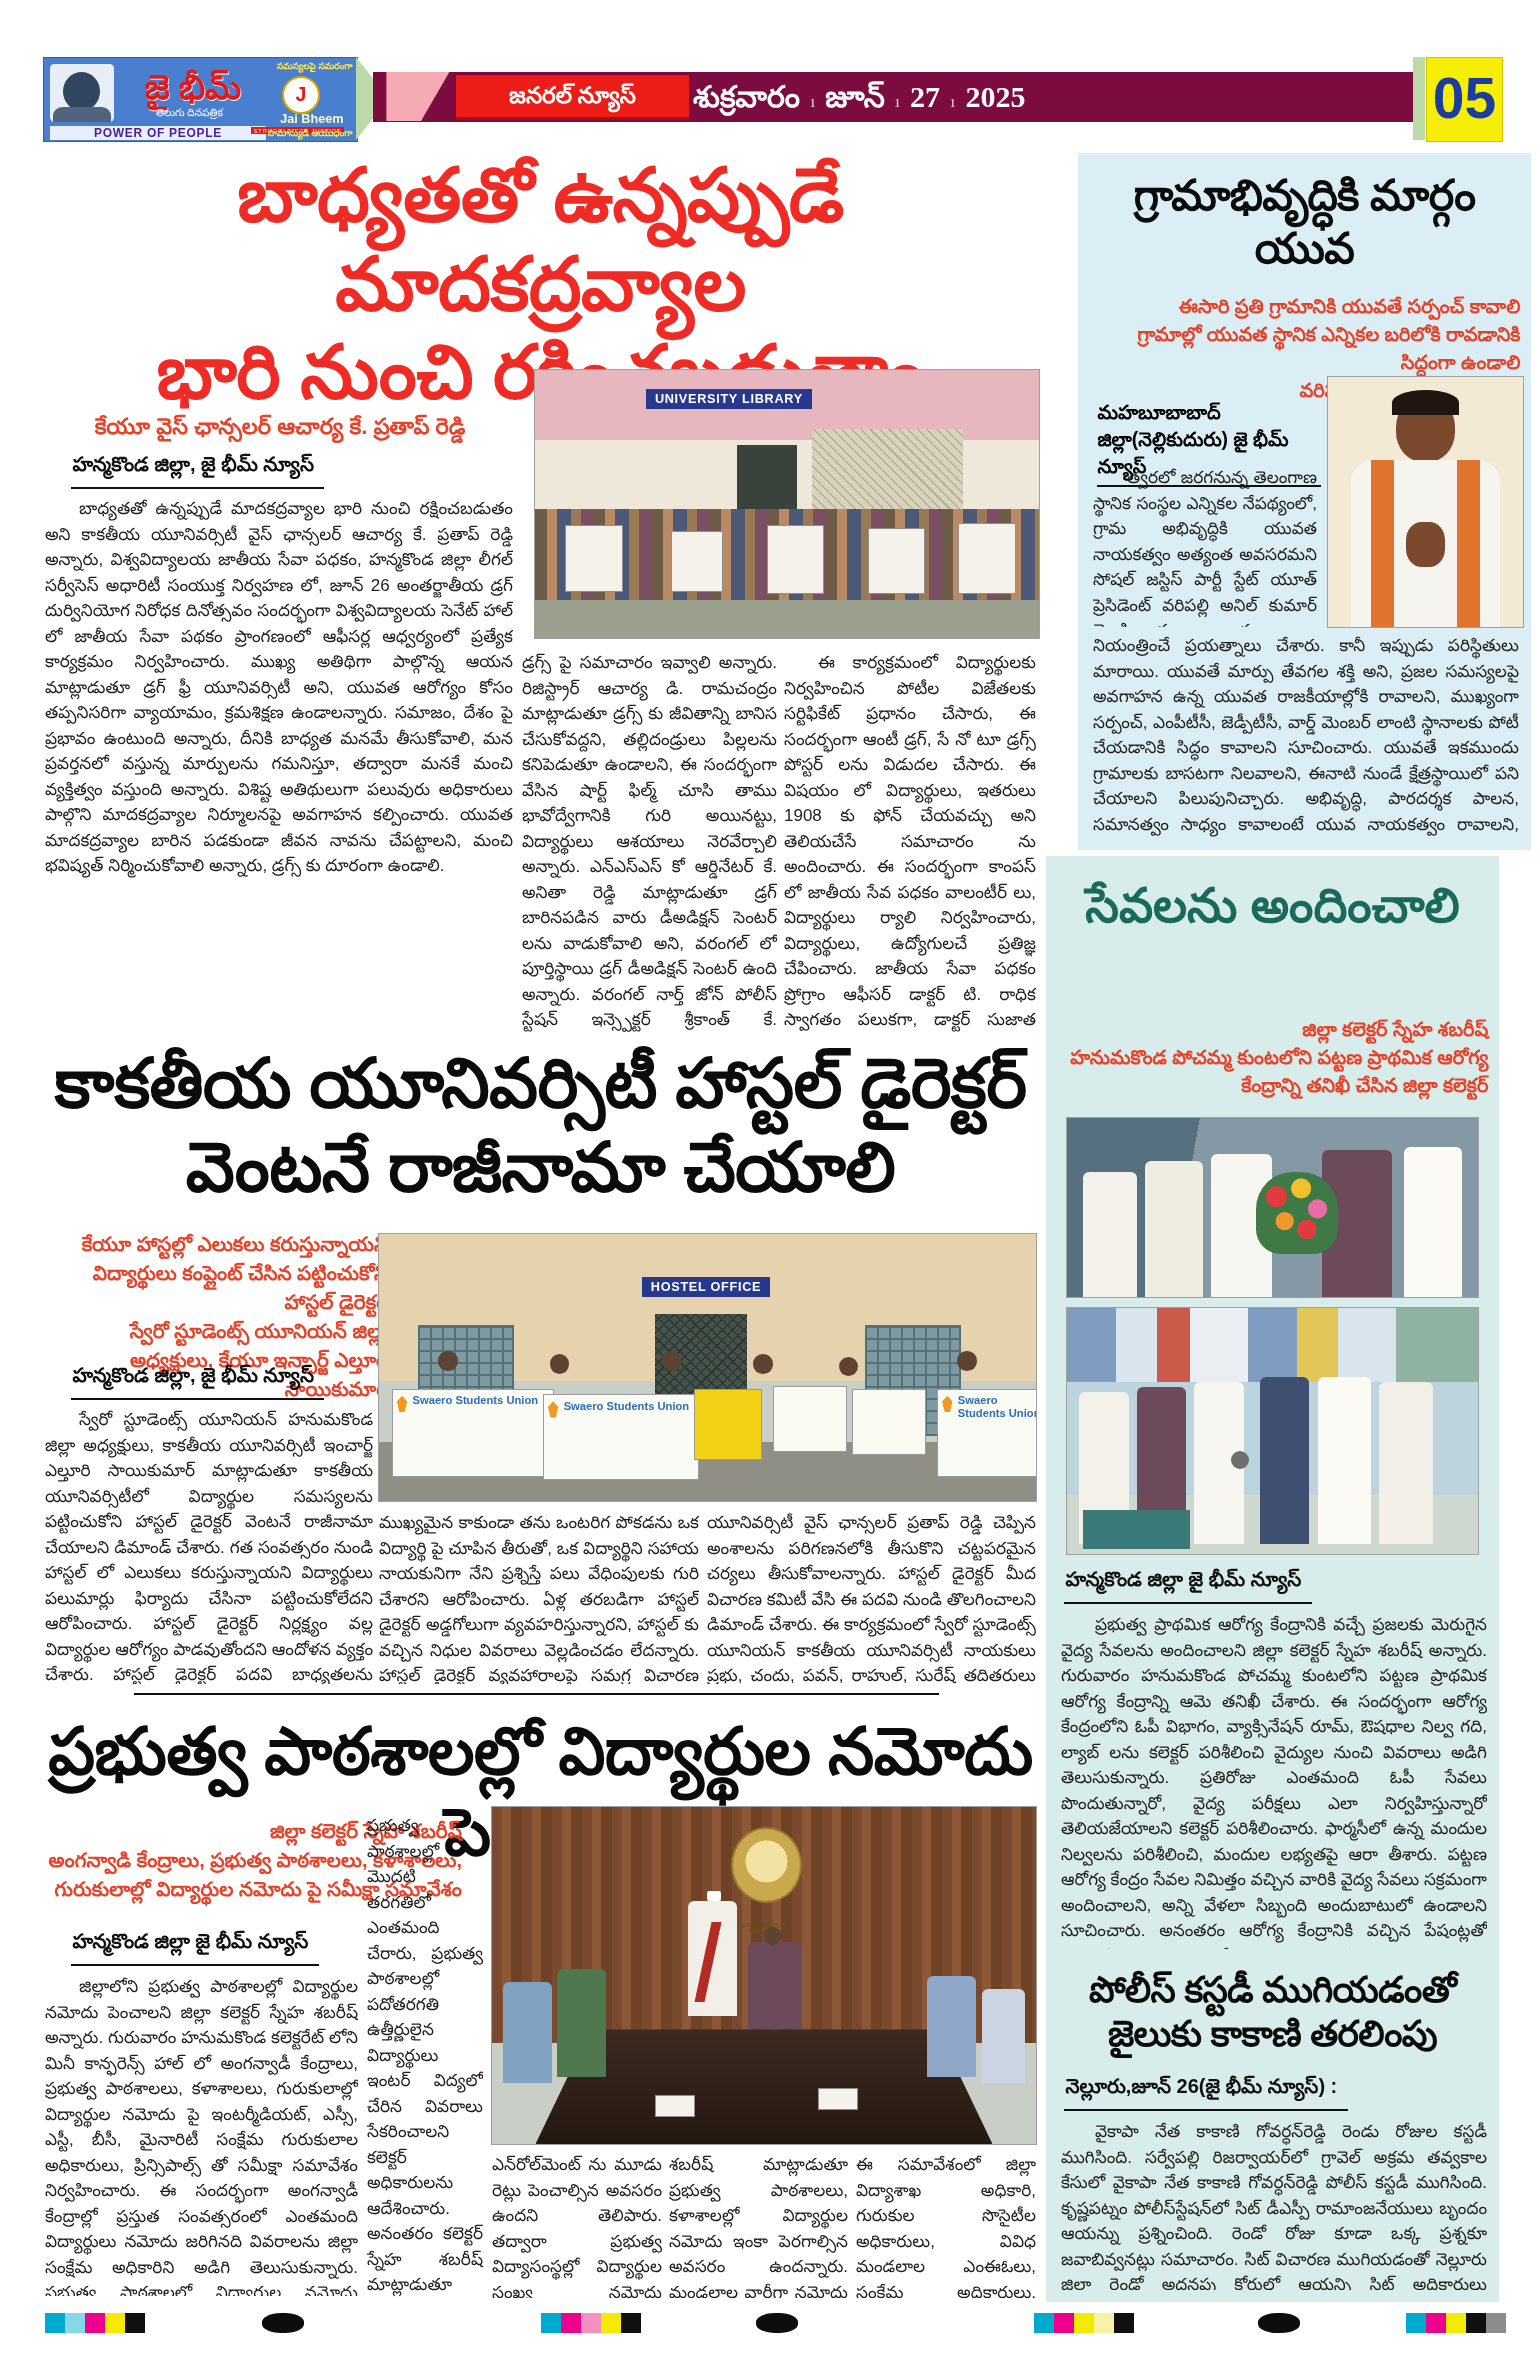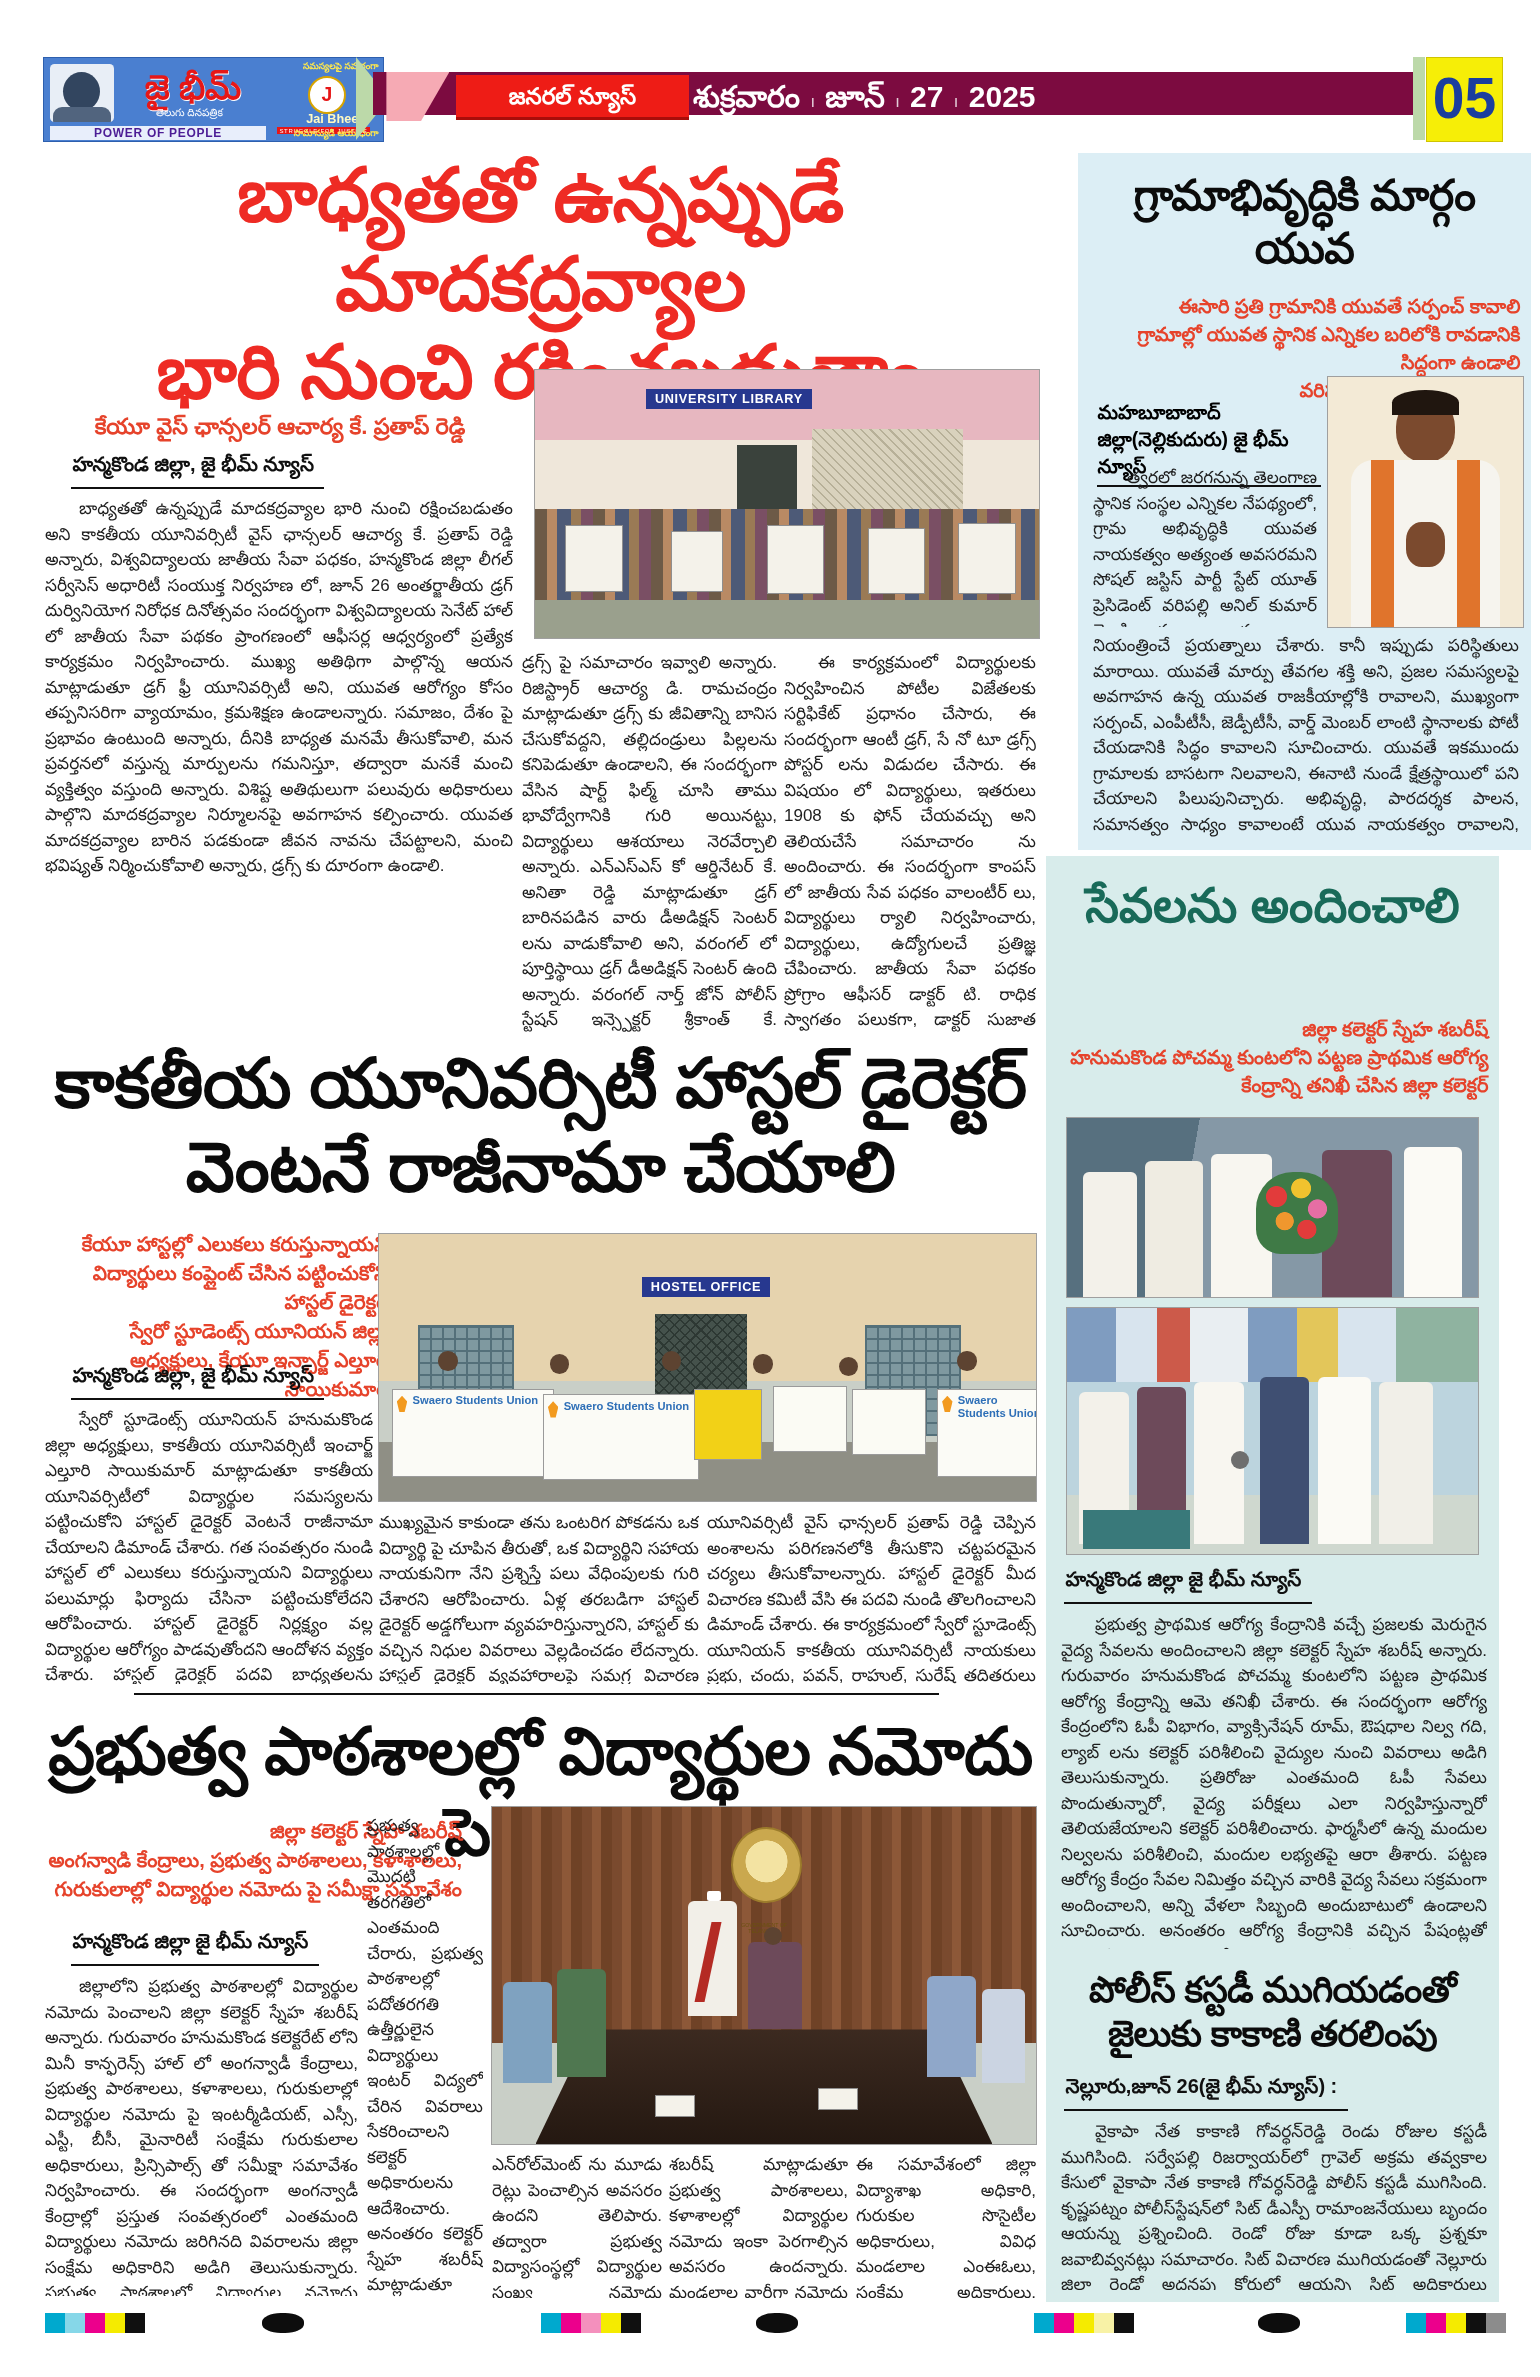--- a/index.html
+++ b/index.html
@@ -8,21 +8,21 @@
   .abs{position:absolute;}
   .just{text-align:justify;font-size:17px;line-height:1.5;color:#1d1d1d;overflow:hidden;text-indent:34px;}
   .kicker{color:#e6432b;font-weight:bold;text-align:center;}
   .dateline{font-weight:bold;font-size:20px;color:#101010;border-bottom:2.2px solid #101010;
             display:inline-block;padding:0 10.4px 6px 1.5px;}
   .hl-red{color:#ee2b24;font-weight:bold;text-align:center;line-height:1.18;letter-spacing:-0.7px;}
   .hl-black{color:#0b0b0b;font-weight:bold;text-align:center;line-height:1.22;letter-spacing:-0.7px;}
   .hl-teal{color:#196a59;font-weight:bold;text-align:center;line-height:1.28;}
   .deck{color:#e6432b;font-weight:bold;text-align:right;line-height:1.45;}
   
-  .logo-box{background:#4a7fd0;border:1.5px solid #2d5fae;padding-left:26px;}
+  .logo-box{background:#4a7fd0;border:1.5px solid #2d5fae;}
   .logo-portrait{background:#e8eef6;border-radius:4.5px;overflow:hidden;}
   .logo-head{position:absolute;left:13.4px;top:7.5px;width:37px;height:39px;border-radius:50%;background:#32455f;}
   .logo-shoulders{position:absolute;left:3px;top:43px;width:58px;height:30px;border-radius:9px 9px 0 0;background:#51647e;}
   .logo-title{color:#e61717;font-weight:bold;font-size:34px;text-shadow:0.7px 0.7px 0 #fff;}
   .logo-sub{color:#fff;font-size:10.4px;}
   .logo-power{background:#e8eefb;color:#4c1d95;font-weight:bold;font-size:12px;text-align:center;letter-spacing:0.7px;}
   .logo-tag{color:#ffe94d;font-size:9px;font-weight:bold;}
   .tv-circle{width:34px;height:34px;border-radius:50%;background:#fff;border:2.2px solid #d8a400;
              color:#e61717;font-weight:bold;font-size:19.4px;text-align:center;line-height:33px;}
   .tv-name{color:#fef9c3;font-weight:bold;font-size:12.7px;}
@@ -83,21 +83,21 @@
     <div class="abs logo-sub" style="left:112px;top:49px;font-family:Liberation Serif, serif;">తెలుగు దినపత్రిక</div>
     <div class="abs logo-power" style="left:6px;bottom:1.5px;width:216px;">POWER OF PEOPLE</div>
     <div class="abs logo-tag" style="right:4.5px;top:3px;">సమస్యలపై సమరంగా</div>
     <div class="abs tv-circle" style="right:37px;top:18px;">J</div>
     <div class="abs tv-name" style="right:13.4px;top:54px;">Jai Bheem</div>
     <div class="abs tv-tag" style="right:13.4px;top:69px;">STRUGGLE FOR JUSTICE</div>
     <div class="abs logo-tag" style="right:4.5px;bottom:1.5px;">సామాన్యుడి ఆయుధంగా</div>
   </div>
   <div class="abs green-accent" style="left:356px;top:57px;width:33px;height:83px;clip-path:polygon(0 0,100% 50%,0 100%);"></div>
 
-  <div class="abs maroon-bar" style="left:373px;top:72px;width:1042px;height:43px;">
+  <div class="abs maroon-bar" style="left:373px;top:72px;width:1042px;height:50px;font-family:Liberation Serif, serif;">
     <div class="abs pink-shape" style="left:13.4px;top:0;width:63px;height:49px;"></div>
     <div class="abs section-box" style="left:83px;top:3px;width:233px;height:42px;">
       <div class="section-label">జనరల్ న్యూస్</div>
     </div>
     <div class="abs date-line" style="left:320px;right:7.5px;top:7.5px;">
       <span>శుక్రవారం</span><span class="date-sep">ı</span><span>జూన్</span><span class="date-sep">ı</span><span>27</span><span class="date-sep">ı</span><span>2025</span>
     </div>
   </div>
   <div class="abs green-accent" style="left:1413px;top:57px;width:12px;height:83px;"></div>
   <div class="abs page-num-box" style="left:1426px;top:57px;width:75px;height:83px;">

